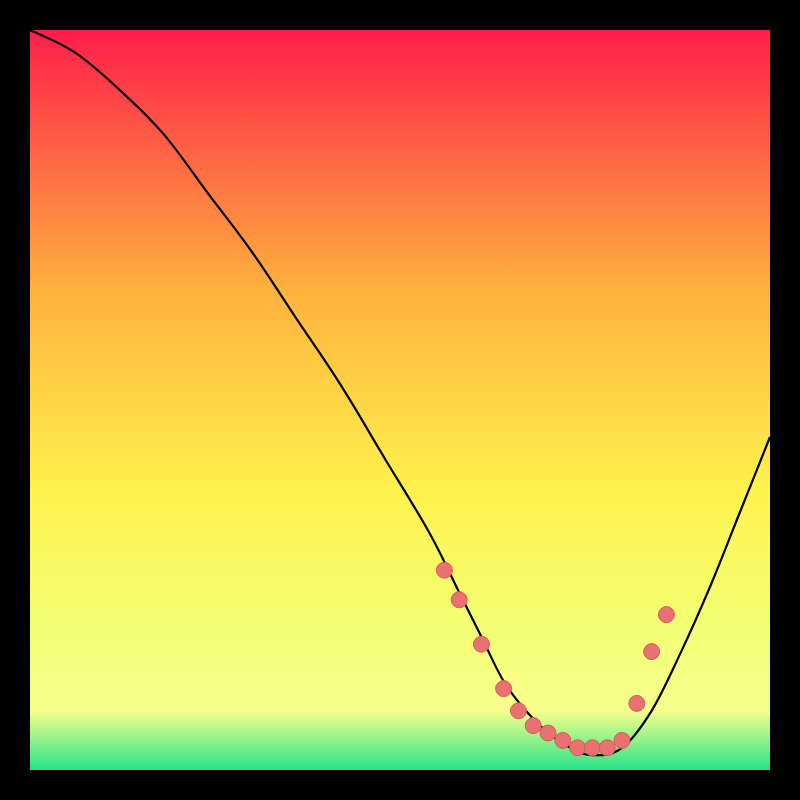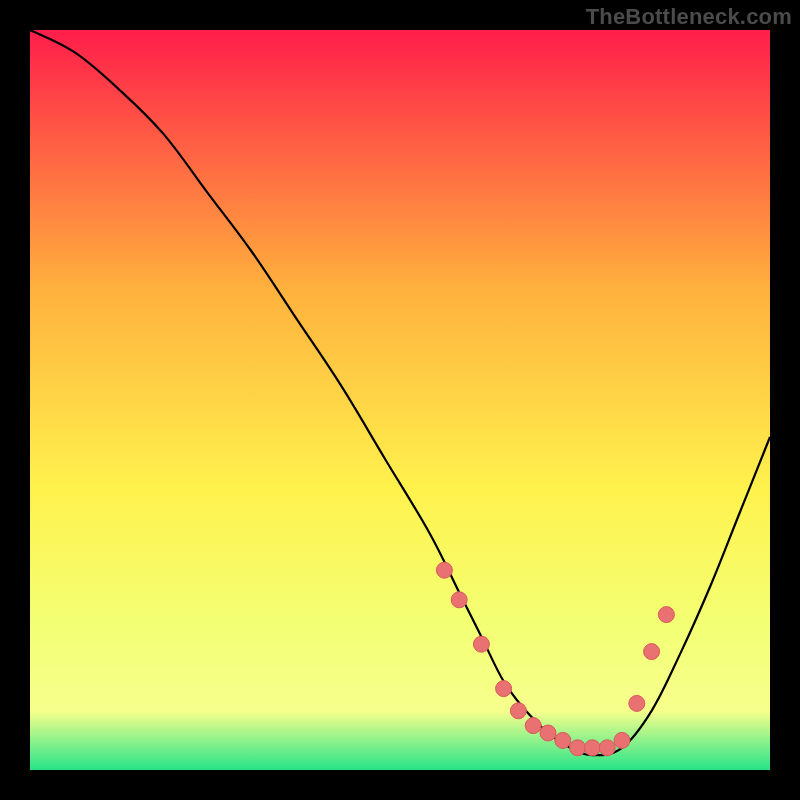--- a/index.html
+++ b/index.html
@@ -41,21 +41,20 @@
     position: absolute;
     top: 0;
     left: 0;
   }
 </style>
 </head>
 <body>
 
 <div class="frame">
 
-  <div class="watermark">TheBottleneck.com</div>
 
   <div class="plot">
     <svg id="chart-svg" width="740" height="740" viewBox="0 0 740 740">
       <defs>
         <linearGradient id="bg-grad" x1="0" y1="0" x2="0" y2="1">
           <stop id="g0" offset="0%" stop-color="#ff1e4a"></stop>
           <stop id="g1" offset="35%" stop-color="#ffb13d"></stop>
           <stop id="g2" offset="62%" stop-color="#fff24d"></stop>
           <stop id="g3" offset="80%" stop-color="#f3ff73"></stop>
           <stop id="g4" offset="92%" stop-color="#f7ff8c"></stop>

